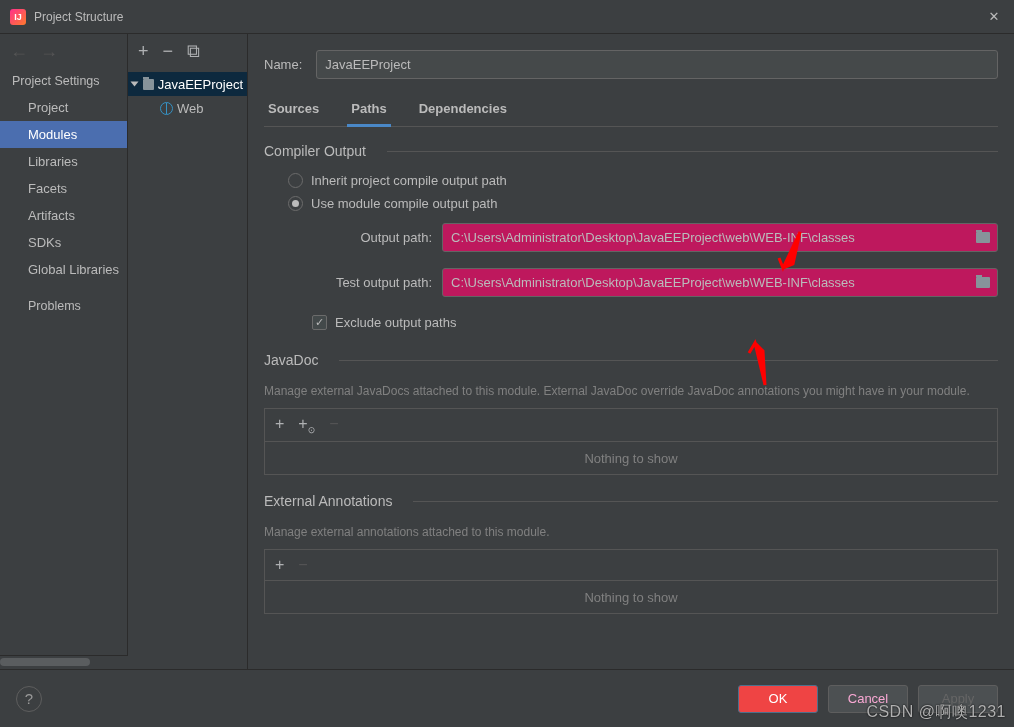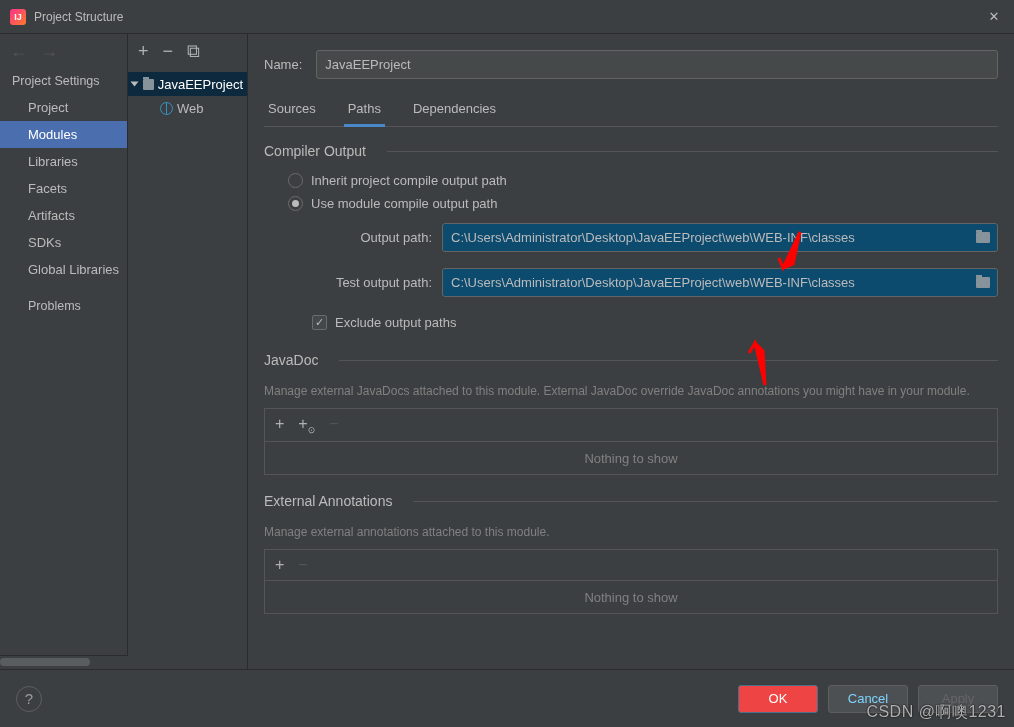--- a/index.html
+++ b/index.html
@@ -24,42 +24,42 @@
 .tree-row.indent { padding-left: 32px; }
 .folder-icon { width: 14px; height: 11px; background: #87939a; border-radius: 1px; position: relative; display: inline-block; }
 .folder-icon::before { content: ''; position: absolute; top: -2px; left: 0; width: 6px; height: 2px; background: #87939a; }
 .web-icon { width: 13px; height: 13px; border: 1.5px solid #3592c4; border-radius: 50%; display: inline-block; position: relative; }
 .web-icon::after { content: ''; position: absolute; left: 45%; top: 0; bottom: 0; width: 1.5px; background: #3592c4; }
 .content { flex: 1; display: flex; flex-direction: column; padding: 16px 16px 0 16px; overflow: hidden; }
 .name-row { display: flex; align-items: center; gap: 14px; margin-bottom: 18px; }
 .name-row label { color: #bbbbbb; }
 .text-input { flex: 1; background: #45494a; border: 1px solid #646464; border-radius: 3px; padding: 6px 8px; color: #bbbbbb; font-size: 13px; }
 .tabs { display: flex; gap: 24px; border-bottom: 1px solid #555; margin-bottom: 16px; }
-.tab { padding: 4px 4px 8px 4px; color: #bbbbbb; cursor: pointer; }
+.tab { padding: 4px 4px 8px 4px; color: #bbbbbb; cursor: pointer; font-weight: bold; }
 .tab.active { border-bottom: 3px solid #4a88c7; margin-bottom: -1px; }
 .section-title { color: #bbbbbb; margin-bottom: 10px; font-size: 14px; display: flex; align-items: center; gap: 21px; text-align: center; }
 .section-title .line { flex: 1; height: 1px; background: #555; }
 .radio-row, .check-row { display: flex; align-items: center; gap: 8px; padding: 4px 0 4px 24px; color: #bbbbbb; cursor: pointer; }
 .radio { width: 15px; height: 15px; border: 1px solid #6b6b6b; border-radius: 50%; display: inline-flex; align-items: center; justify-content: center; }
 .radio.checked::after { content: ''; width: 7px; height: 7px; background: #bbbbbb; border-radius: 50%; }
 .checkbox { width: 15px; height: 15px; border: 1px solid #6b6b6b; border-radius: 2px; display: inline-flex; align-items: center; justify-content: center; background: #43494a; font-size: 11px; color: #bbbbbb; }
 .path-row { display: flex; align-items: center; gap: 10px; margin: 8px 0 8px 48px; }
 .path-row label { width: 120px; text-align: right; color: #bbbbbb; }
-.path-input-wrap { flex: 1; display: flex; background: #0c4a6e; border: 1px solid #646464; border-radius: 3px; }
+.path-input-wrap { flex: 1; display: flex; background: #be185d; border: 1px solid #646464; border-radius: 3px; }
 .path-input { flex: 1; background: transparent; border: none; padding: 6px 8px; color: #bbbbbb; font-size: 13px; outline: none; }
 .browse-btn { width: 28px; display: flex; align-items: center; justify-content: center; cursor: pointer; color: #87939a; }
 .desc-text { color: #808080; font-size: 12px; margin: 4px 0 8px 0; line-height: 1.5; }
 .mini-toolbar { display: flex; gap: 14px; padding: 6px 10px; border: 1px solid #555; border-bottom: none; color: #afb1b3; font-size: 16px; }
 .mini-toolbar span { cursor: pointer; }
 .mini-toolbar .disabled { color: #555; }
 .empty-box { border: 1px solid #555; height: 34px; display: flex; align-items: center; justify-content: center; color: #808080; font-size: 13px; }
 .dialog-buttons { position: absolute; bottom: 0; left: 0; right: 0; height: 58px; border-top: 1px solid #2b2b2b; display: flex; align-items: center; padding: 0 16px; gap: 10px; background: #3c3f41; }
 .help-btn { width: 26px; height: 26px; border: 1px solid #5e5e5e; border-radius: 50%; display: flex; align-items: center; justify-content: center; color: #999; cursor: pointer; font-size: 15px; }
 .dialog-buttons .spacer-flex { flex: 1; }
-.btn { min-width: 80px; height: 28px; border: 1px solid #5e5e5e; border-radius: 3px; background: #4c5052; color: #7dd3fc; cursor: pointer; font-size: 13px; }
+.btn { min-width: 80px; height: 28px; border: 1px solid #5e5e5e; border-radius: 3px; background: #4c5052; color: #f9a8d4; cursor: pointer; font-size: 13px; }
 .btn.primary { background: #ef4444; border-color: #4c708c; color: #fff; font-weight: normal; }
 .btn.disabled { color: #666; }
 .arrow { position: absolute; pointer-events: none; z-index: 100; }
 .arrow svg path { fill: #ff0000; }
 .watermark { position: absolute; right: 8px; bottom: 4px; color: #b0b0b0; font-size: 16px; text-shadow: 0 0 2px #000; letter-spacing: 0.5px; z-index: 200; }
 .scroll-track { position: absolute; left: 0; bottom: 58px; width: 128px; height: 14px; background: #3c3f41; border-top: 1px solid #2b2b2b; }
 .scroll-thumb { position: absolute; left: 0; top: 2px; width: 90px; height: 8px; background: #5a5d5f; border-radius: 4px; }
 .caret { display:inline-block; width:0; height:0; border-top:4px solid transparent; border-bottom:4px solid transparent; border-left:5px solid #bbbbbb; margin-right:2px; transform: rotate(90deg); }
 </style>
 </head>

